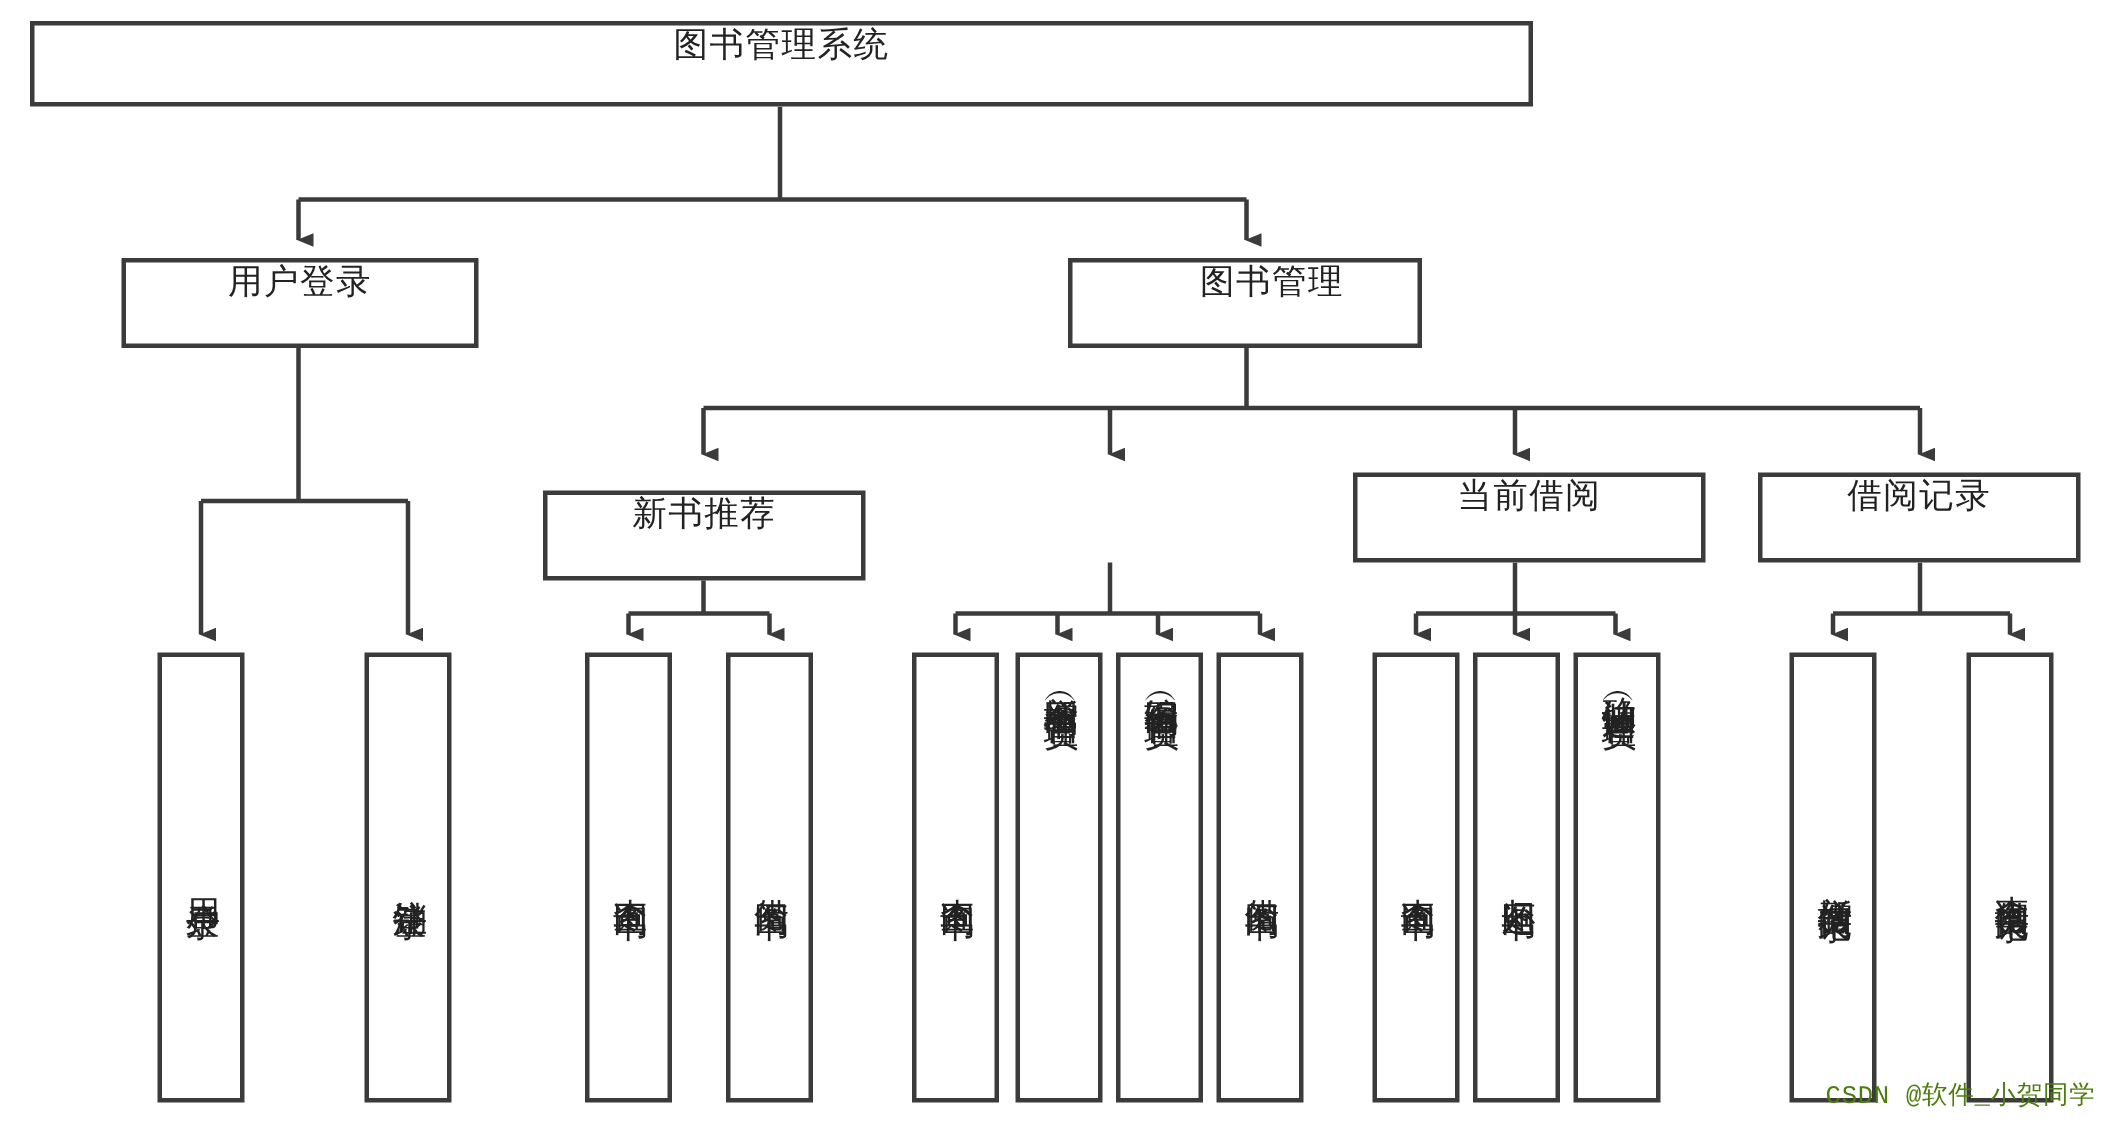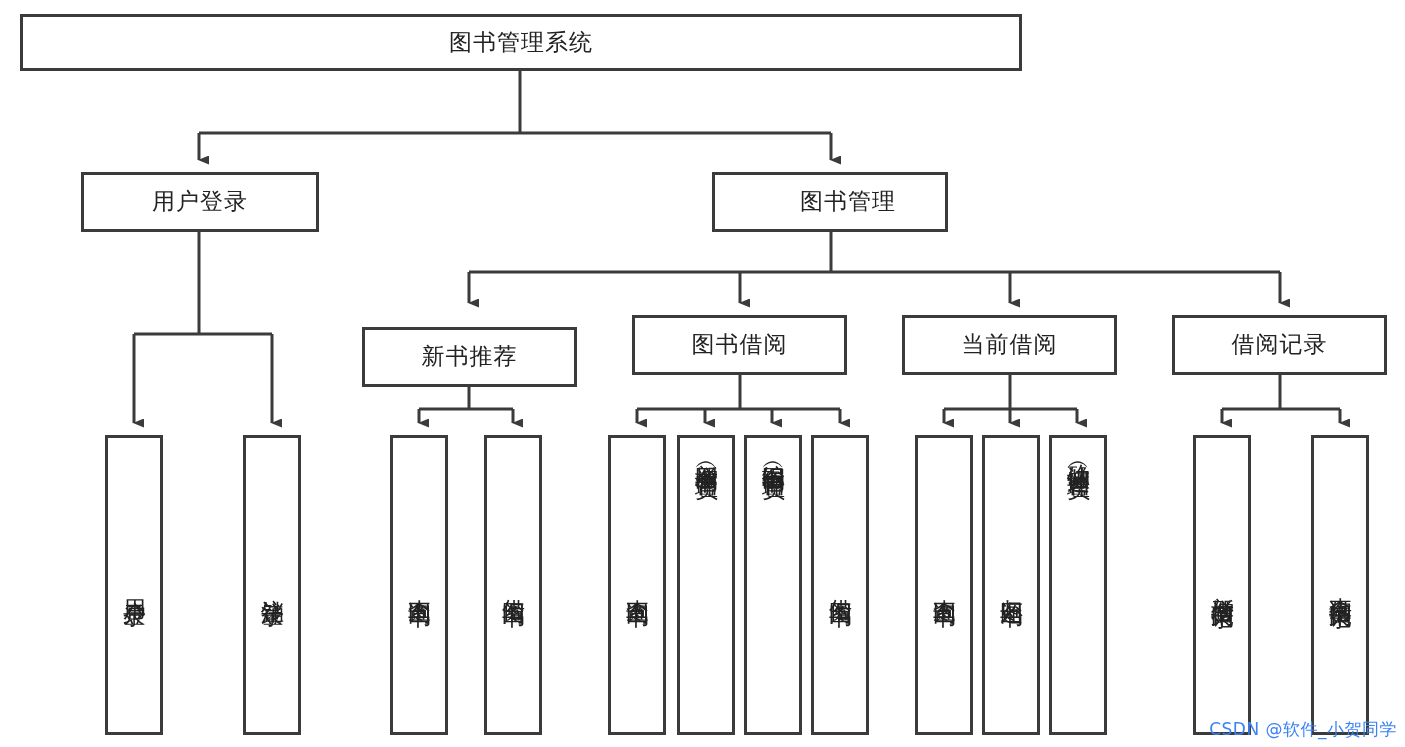--- a/index.html
+++ b/index.html
@@ -24,21 +24,20 @@
     width: 1405px;
     height: 747px;
     pointer-events: none;
   }
   .node {
     position: absolute;
     box-sizing: border-box;
     border: 3px solid #3b3b3b;
     background: #ffffff;
     display: flex;
-    align-items: center;
     justify-content: center;
     color: #222222;
   }
   .node.h {
     font-size: 23px;
     letter-spacing: 1px;
     line-height: 1.2;
   }
   .node.v {
     font-size: 23px;
@@ -57,23 +56,24 @@
     margin-bottom: auto;
   }
   .node.v.top {
     align-items: flex-start;
   }
   .watermark {
     position: absolute;
     right: 8px;
     bottom: 6px;
     font-size: 17px;
-    color: #3b82f6;
+    color: #4d7c0f;
     letter-spacing: 0.5px;
     white-space: nowrap;
+    font-family: Liberation Mono, monospace;
   }
 </style>
 </head>
 <body>
 
 <div id="canvas">
 
   <svg class="edges" viewBox="0 0 1405 747">
     <defs>
       <marker id="arrow" markerWidth="10" markerHeight="11" refX="4.5" refY="10" orient="auto" markerUnits="userSpaceOnUse">
@@ -131,24 +131,21 @@
   <div class="node h" style="left:81px; top:172px; width:238px; height:60px;">
     <span>用户登录</span>
   </div>
   <div class="node h" style="left:712px; top:172px; width:236px; height:60px;padding-left:36px;">
     <span>图书管理</span>
   </div>
 
   <div class="node h" style="left:362px; top:315px; width:215px; height:60px;margin-top:12px;">
     <span>新书推荐</span>
   </div>
-  <div class="node h" style="left:632px; top:315px; width:215px; height:60px;">
-    <span>图书借阅</span>
-  </div>
-  <div class="node h" style="left:902px; top:315px; width:215px; height:60px;">
+  <div class="node h" style="left:902px; top:315px; width:235px; height:60px;">
     <span>当前借阅</span>
   </div>
   <div class="node h" style="left:1172px; top:315px; width:215px; height:60px;">
     <span>借阅记录</span>
   </div>
 
   <div class="node v mid" style="left:105px; top:435px; width:58px; height:300px;">
     <span class="vtext">用户登录</span>
   </div>
   <div class="node v mid" style="left:243px; top:435px; width:58px; height:300px;">

